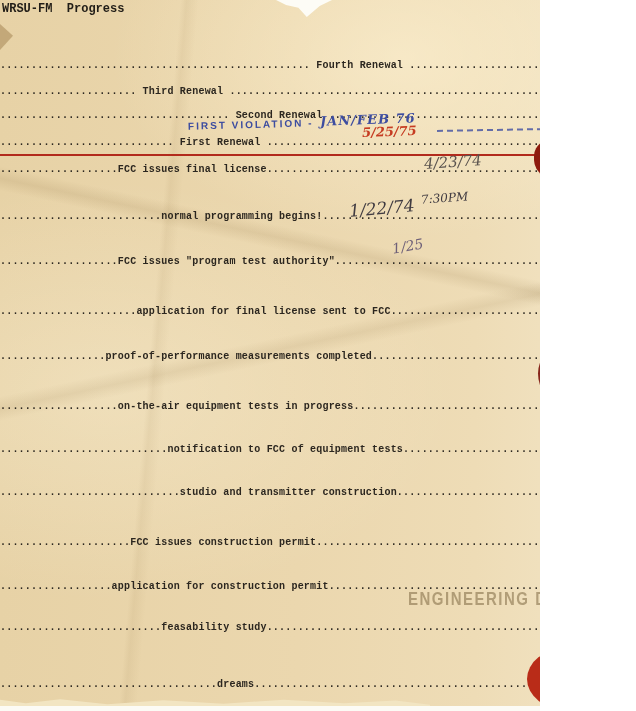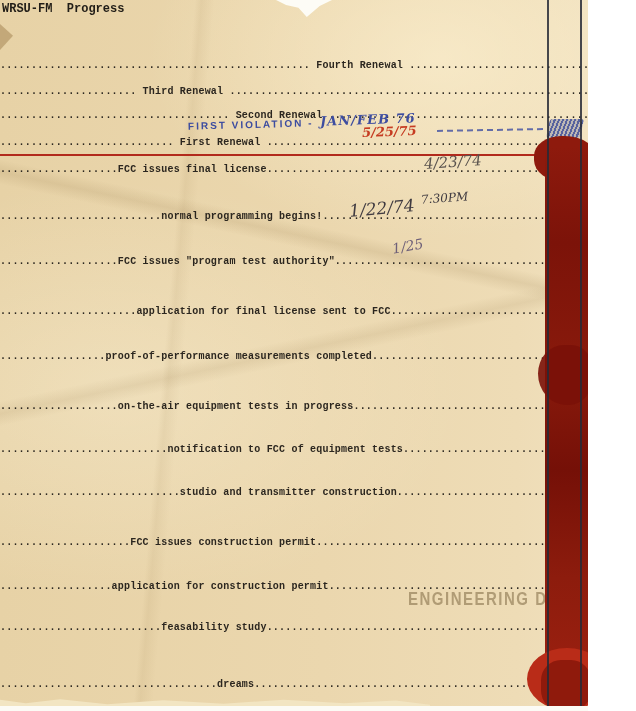--- a/index.html
+++ b/index.html
@@ -1,18 +1,18 @@
 <!DOCTYPE html>
 <html><head>
 <meta charset="utf-8">
 <style>
   html,body{margin:0;padding:0;background:#fff;}
   .page{
     position:relative;
-    width:588px;height:711px;
+    width:540px;height:711px;
     overflow:hidden;
     background:
       radial-gradient(ellipse 420px 260px at 75% 8%, rgba(255,244,214,.55), rgba(255,244,214,0) 70%),
       radial-gradient(ellipse 500px 300px at 20% 55%, rgba(255,248,226,.30), rgba(255,248,226,0) 70%),
       linear-gradient(90deg, #e7d2a6 0%, #ebd7ae 55%, #eedcb6 88%, #f0e0bd 100%),
       linear-gradient(180deg, #eed9b2 0%, #e9d5aa 45%, #e5cf9e 78%, #dcc48e 100%);
     background-color:#e9d5aa;
     font-family:"Liberation Mono","DejaVu Sans Mono",monospace;
   }
   

